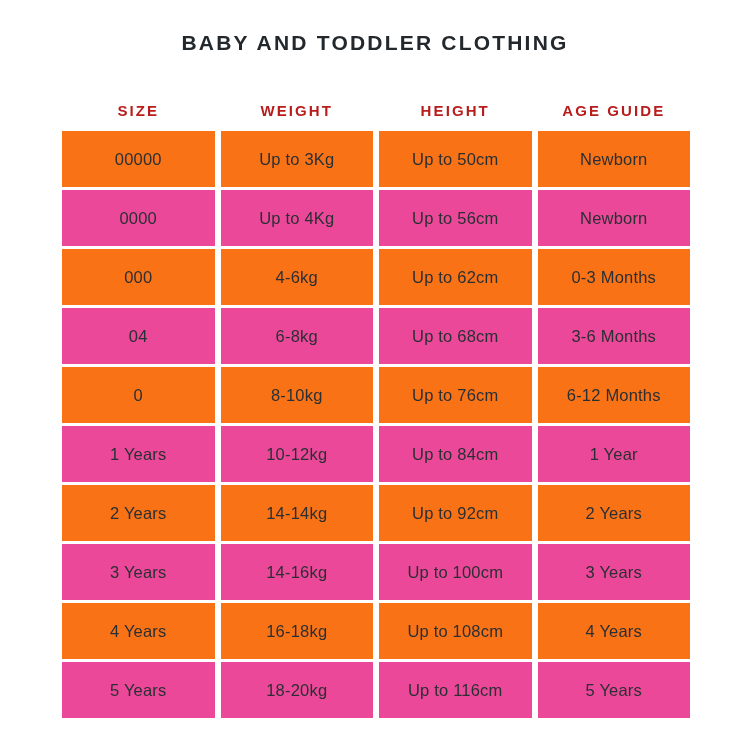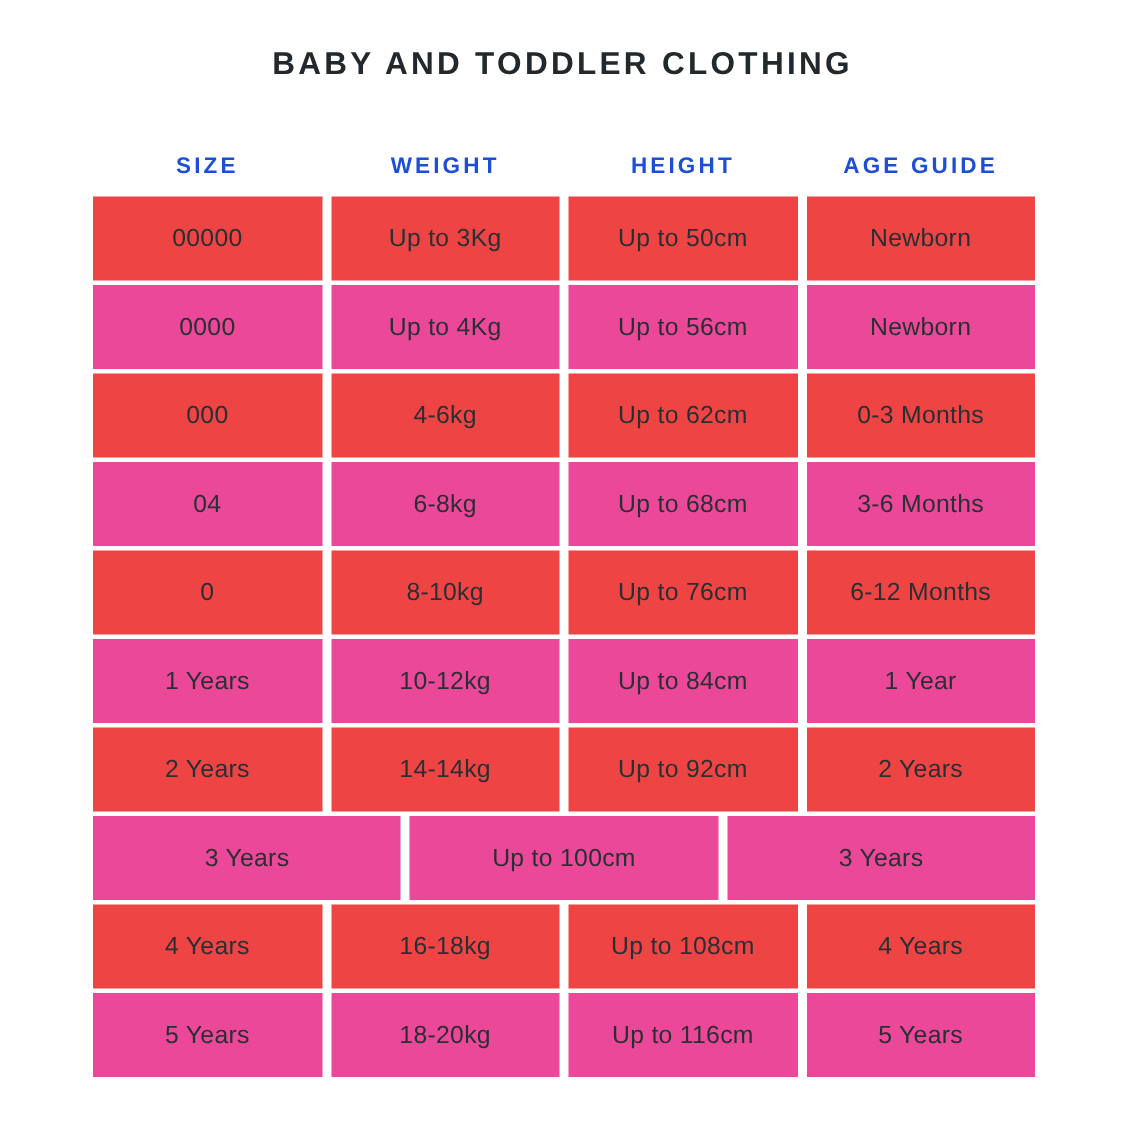--- a/index.html
+++ b/index.html
@@ -47,21 +47,21 @@
     height: 41px;
     align-items: center;
   }
 
   .header-cell {
     flex: 1 1 0;
     text-align: center;
     font-size: 15px;
     font-weight: bold;
     letter-spacing: 2.1px;
-    color: #1d4ed8;
+    color: #b91c1c;
     white-space: nowrap;
   }
 
   .header-cell + .header-cell {
     margin-left: 6px;
   }
 
   .body-rows {
     margin-top: 0px;
   }
@@ -81,21 +81,21 @@
     color: #2a2f33;
     letter-spacing: 0.2px;
     white-space: nowrap;
   }
 
   .data-cell + .data-cell {
     margin-left: 6px;
   }
 
   .row-dark .data-cell {
-    background: #ef4444;
+    background: #f97316;
   }
 
   .row-light .data-cell {
     background: #ec4899;
   }
 </style>
 </head>
 <body>
 
 <div class="page">
@@ -157,20 +157,21 @@
 
       <div class="data-row row-dark">
         <div class="data-cell">2 Years</div>
         <div class="data-cell">14-14kg</div>
         <div class="data-cell">Up to 92cm</div>
         <div class="data-cell">2 Years</div>
       </div>
 
       <div class="data-row row-light">
         <div class="data-cell">3 Years</div>
+        <div class="data-cell">14-16kg</div>
         <div class="data-cell">Up to 100cm</div>
         <div class="data-cell">3 Years</div>
       </div>
 
       <div class="data-row row-dark">
         <div class="data-cell">4 Years</div>
         <div class="data-cell">16-18kg</div>
         <div class="data-cell">Up to 108cm</div>
         <div class="data-cell">4 Years</div>
       </div>

